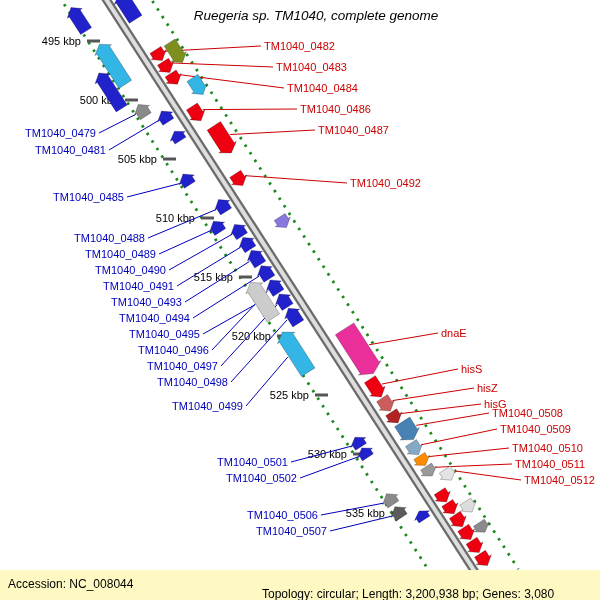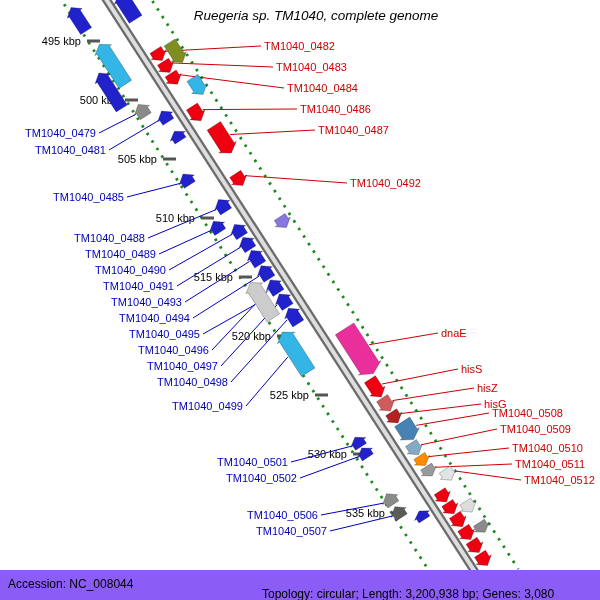--- a/index.html
+++ b/index.html
@@ -10,21 +10,21 @@
   }
   #viewer{position:absolute;inset:0;}
   #genome-title{
     position:absolute;top:8px;left:16px;width:600px;text-align:center;
     font-style:italic;font-size:13.5px;color:#000;
   }
   #map{position:absolute;top:0;left:0;}
   #map text{font-family:"Liberation Sans", sans-serif;}
   #statusbar{
     position:absolute;left:0;top:570px;width:600px;height:30px;
-    background:#8b5cf6;font-size:12px;color:#000;text-decoration:underline;
+    background:#fef9c3;font-size:12px;color:#000;text-decoration:underline;
   }
   #statusbar .acc{position:absolute;left:8px;top:7px;}
   #statusbar .sum{position:absolute;left:262px;top:17px;}
 </style>
 </head>
 <body>
 
 <div id="viewer">
 
   <svg id="map" width="600" height="572" viewBox="0 0 600 572">

